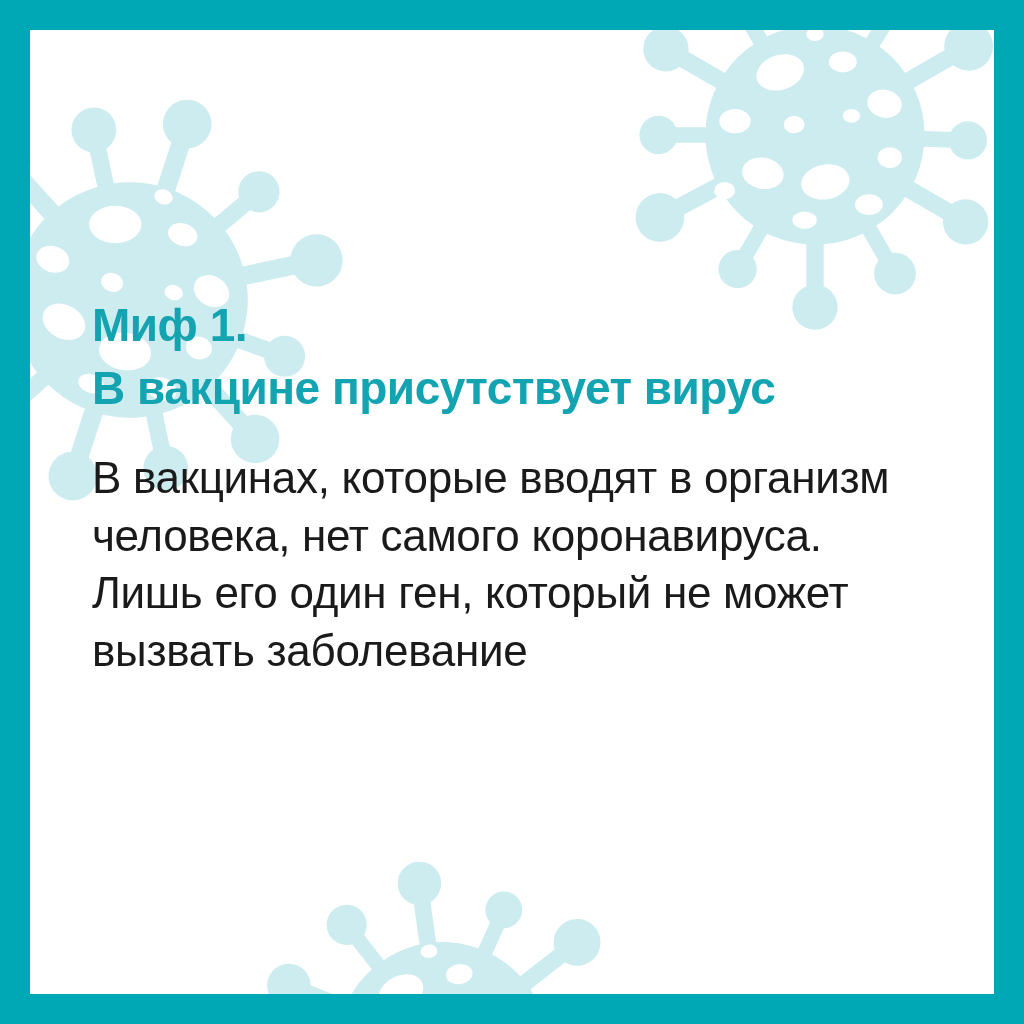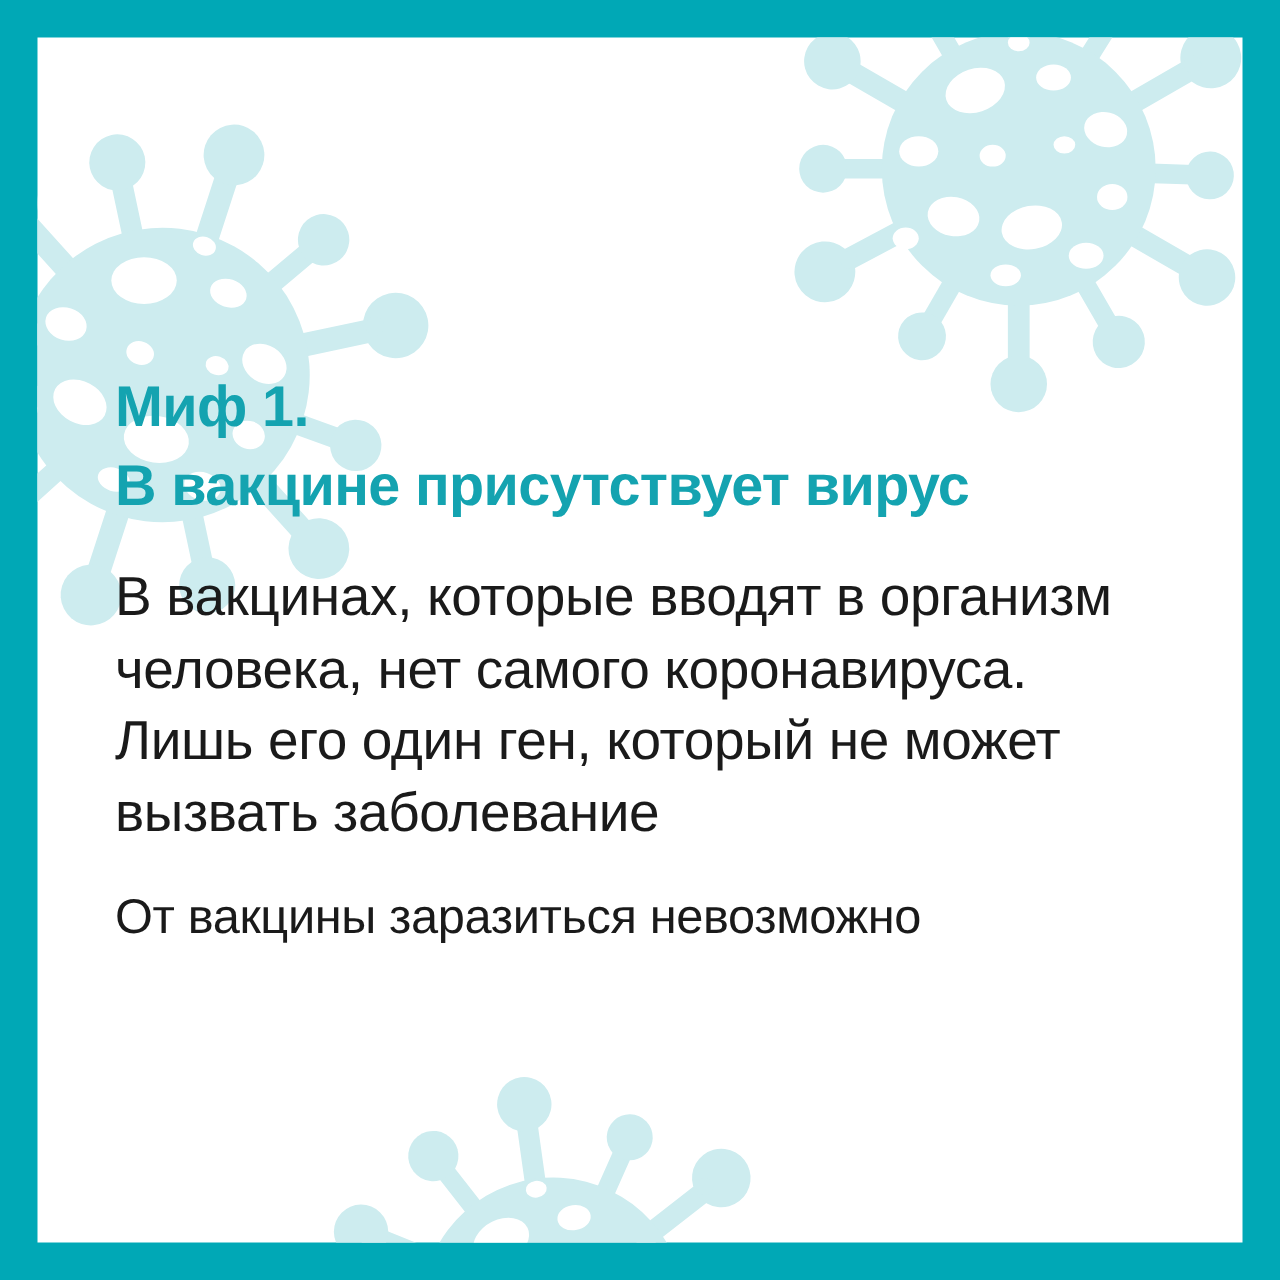--- a/index.html
+++ b/index.html
@@ -164,17 +164,16 @@
         </svg>
     </div>
 
     <div class="content">
       <h1 class="myth-title">Миф 1.
 В вакцине присутствует вирус</h1>
       <p class="myth-body">В вакцинах, которые вводят в организм
 человека, нет самого коронавируса.
 Лишь его один ген, который не может
 вызвать заболевание</p>
-      <p class="myth-conclusion">От вакцины заразиться невозможно</p>
     </div>
 
   </div>
 </div>
 
 </body></html>

